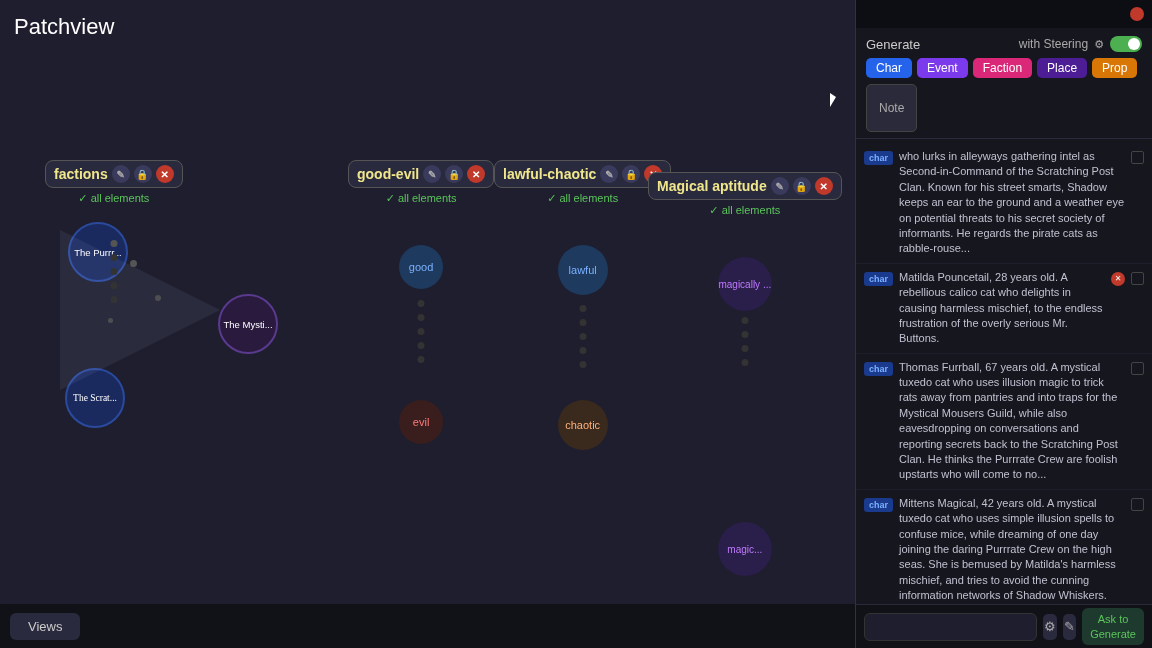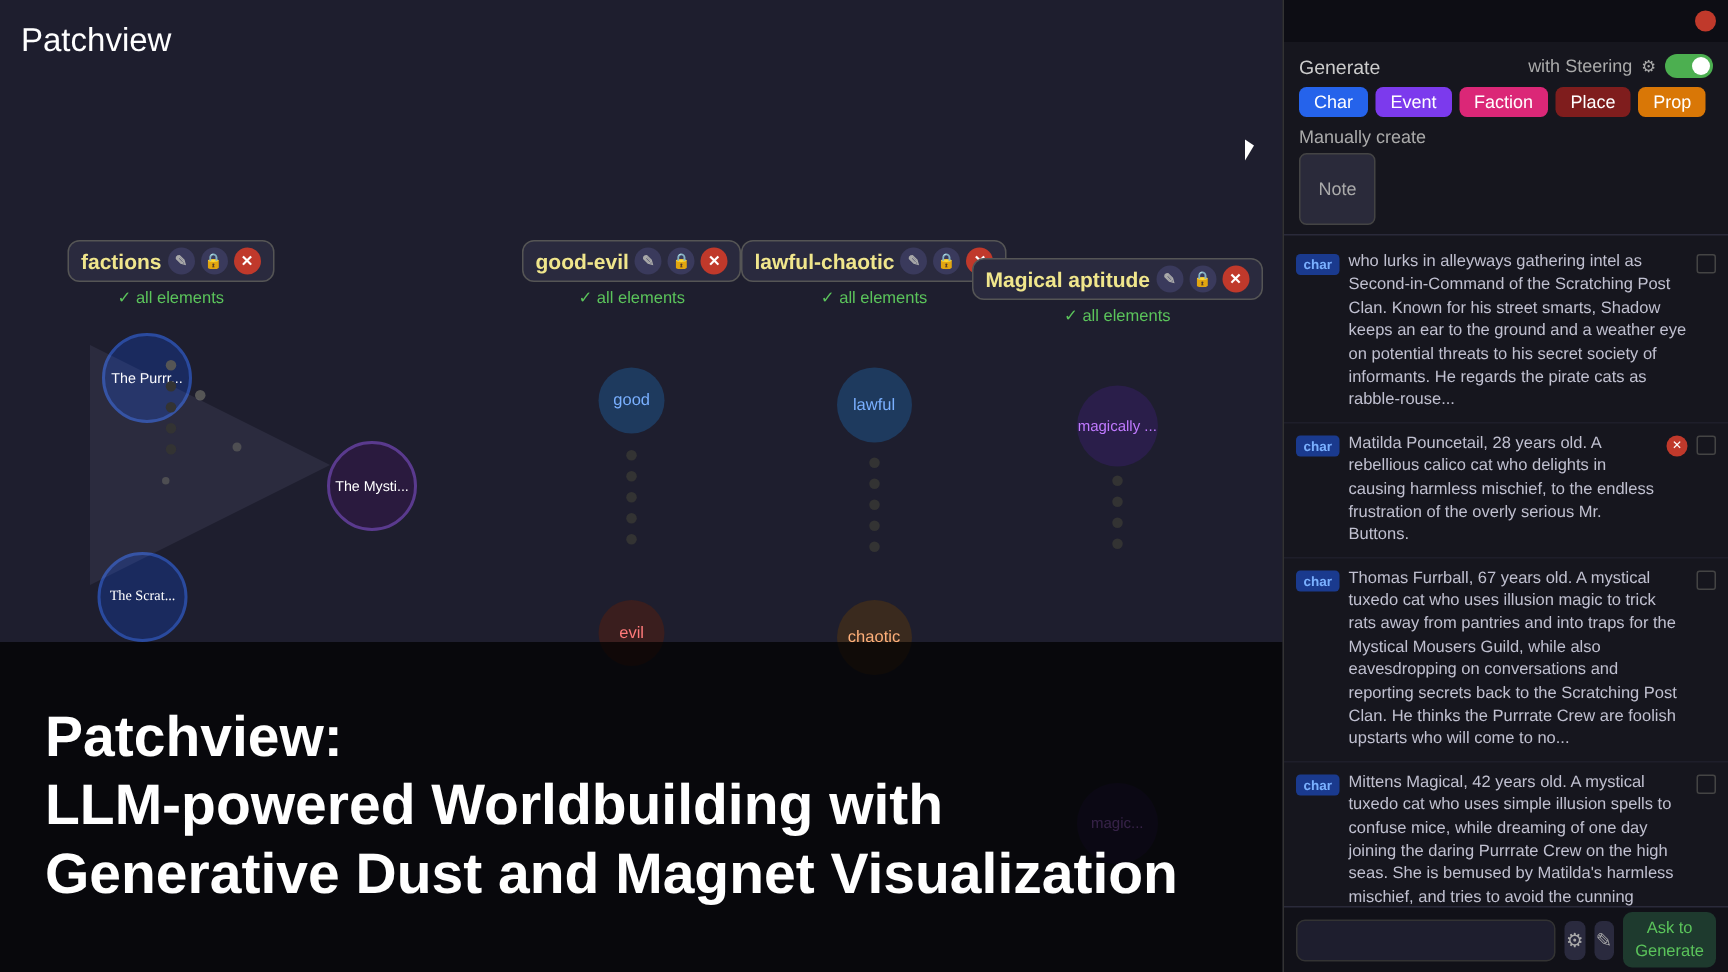--- a/index.html
+++ b/index.html
@@ -237,21 +237,21 @@
       padding: 3px 10px;
       border-radius: 5px;
       font-size: 12px;
       cursor: pointer;
       border: none;
       font-weight: 500;
     }
     .btn-char { background: #2563eb; color: #fff; }
     .btn-event { background: #7c3aed; color: #fff; }
     .btn-faction { background: #db2777; color: #fff; }
-    .btn-place { background: #7f1d1d; color: #fff; }
+    .btn-place { background: #4c1d95; color: #fff; }
     .btn-prop { background: #d97706; color: #fff; }
 
     #manually-create {
       color: #aaa;
       font-size: 12px;
       margin-bottom: 4px;
     }
     #note-btn {
       background: #2a2a3a;
       color: #aaa;
@@ -472,28 +472,24 @@
     <div style="position:absolute; top:85px; background:#2a1e4a; color:#c07aff; border-radius:50%; width:54px; height:54px; display:flex; align-items:center; justify-content:center; font-size:10px; text-align:center; left:50%; transform:translateX(-50%);">magically ...</div>
     <div style="position:absolute; top:350px; background:#2a1e4a; color:#c07aff; border-radius:50%; width:54px; height:54px; display:flex; align-items:center; justify-content:center; font-size:10px; text-align:left; left:50%; transform:translateX(-50%);">magic...</div>
     <div style="position:absolute; top:145px; left:50%; transform:translateX(-50%); display:flex; flex-direction:column; gap:7px;">
       <div class="dot dark"></div>
         <div class="dot dark"></div>
         <div class="dot dark"></div>
         <div class="dot dark"></div>
     </div>
   </div>
 
-  <div id="overlay-text">
-    <h1>
-      <span>Patchview:</span><br>
-      <span>LLM-powered Worldbuilding with</span><br>
-      <span>Generative Dust and Magnet Visualization</span>
-    </h1>
-  </div>
-
+
+  <div id="bottom-bar">
+    <button id="views-btn">Views</button>
+  </div>
 </div>
 
 <div id="right-panel">
   <div id="panel-top-bar">
     <div class="close-x"></div>
   </div>
 
   <div id="generate-section">
     <div id="generate-row">
       <span id="generate-label">Generate</span>
@@ -503,21 +499,20 @@
         <div class="toggle-on"></div>
       </div>
     </div>
     <div id="type-buttons">
       <button class="type-btn btn-char">Char</button>
       <button class="type-btn btn-event">Event</button>
       <button class="type-btn btn-faction">Faction</button>
       <button class="type-btn btn-place">Place</button>
       <button class="type-btn btn-prop">Prop</button>
     </div>
-    <div id="manually-create">Manually create</div>
     <button id="note-btn">Note</button>
   </div>
 
   <div id="card-list">
       <div class="card-item">
     <span class="card-badge">char</span>
     <span class="card-text">who lurks in alleyways gathering intel as Second-in-Command of the Scratching Post Clan. Known for his street smarts, Shadow keeps an ear to the ground and a weather eye on potential threats to his secret society of informants. He regards the pirate cats as rabble-rouse...</span>
 
     <div class="card-checkbox"></div>
   </div>

